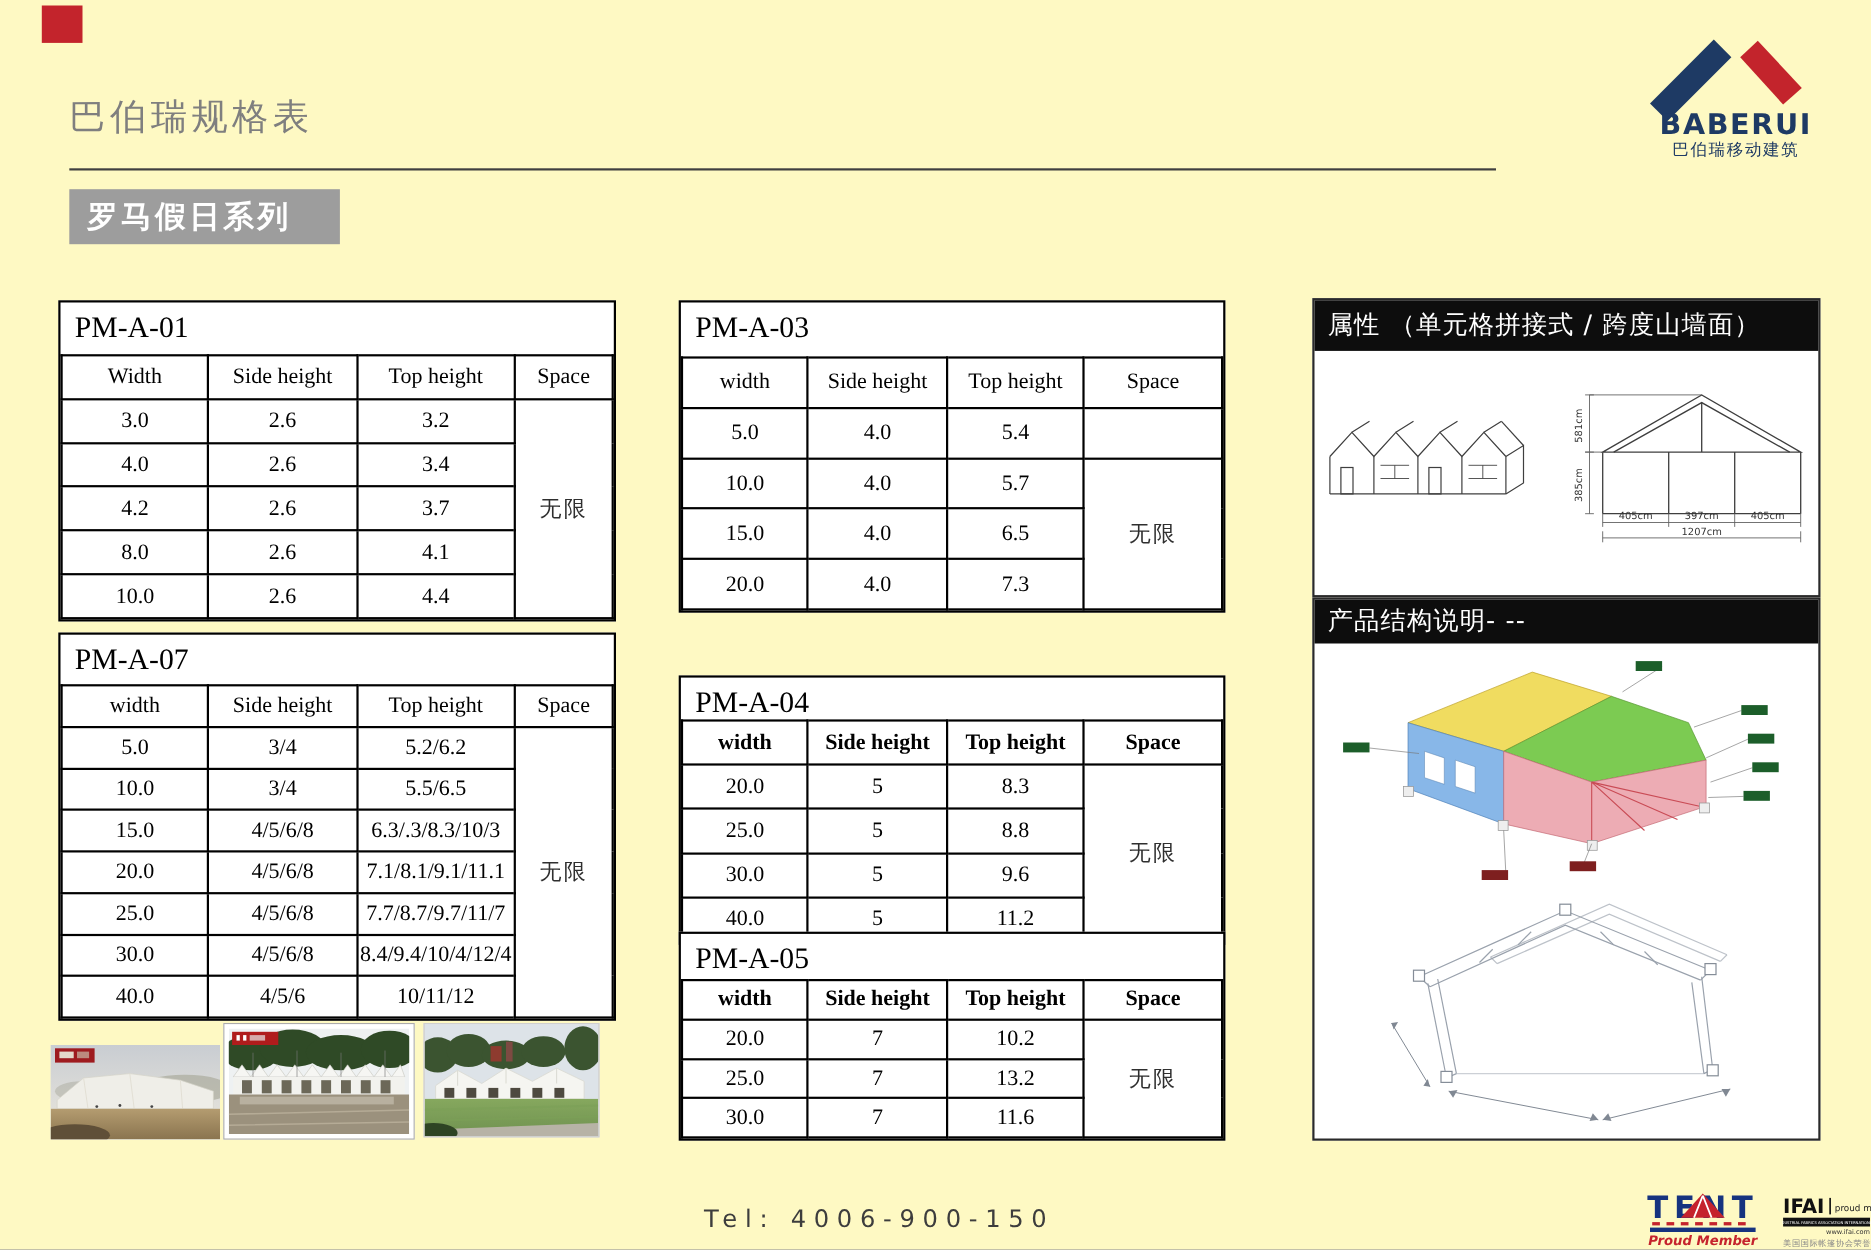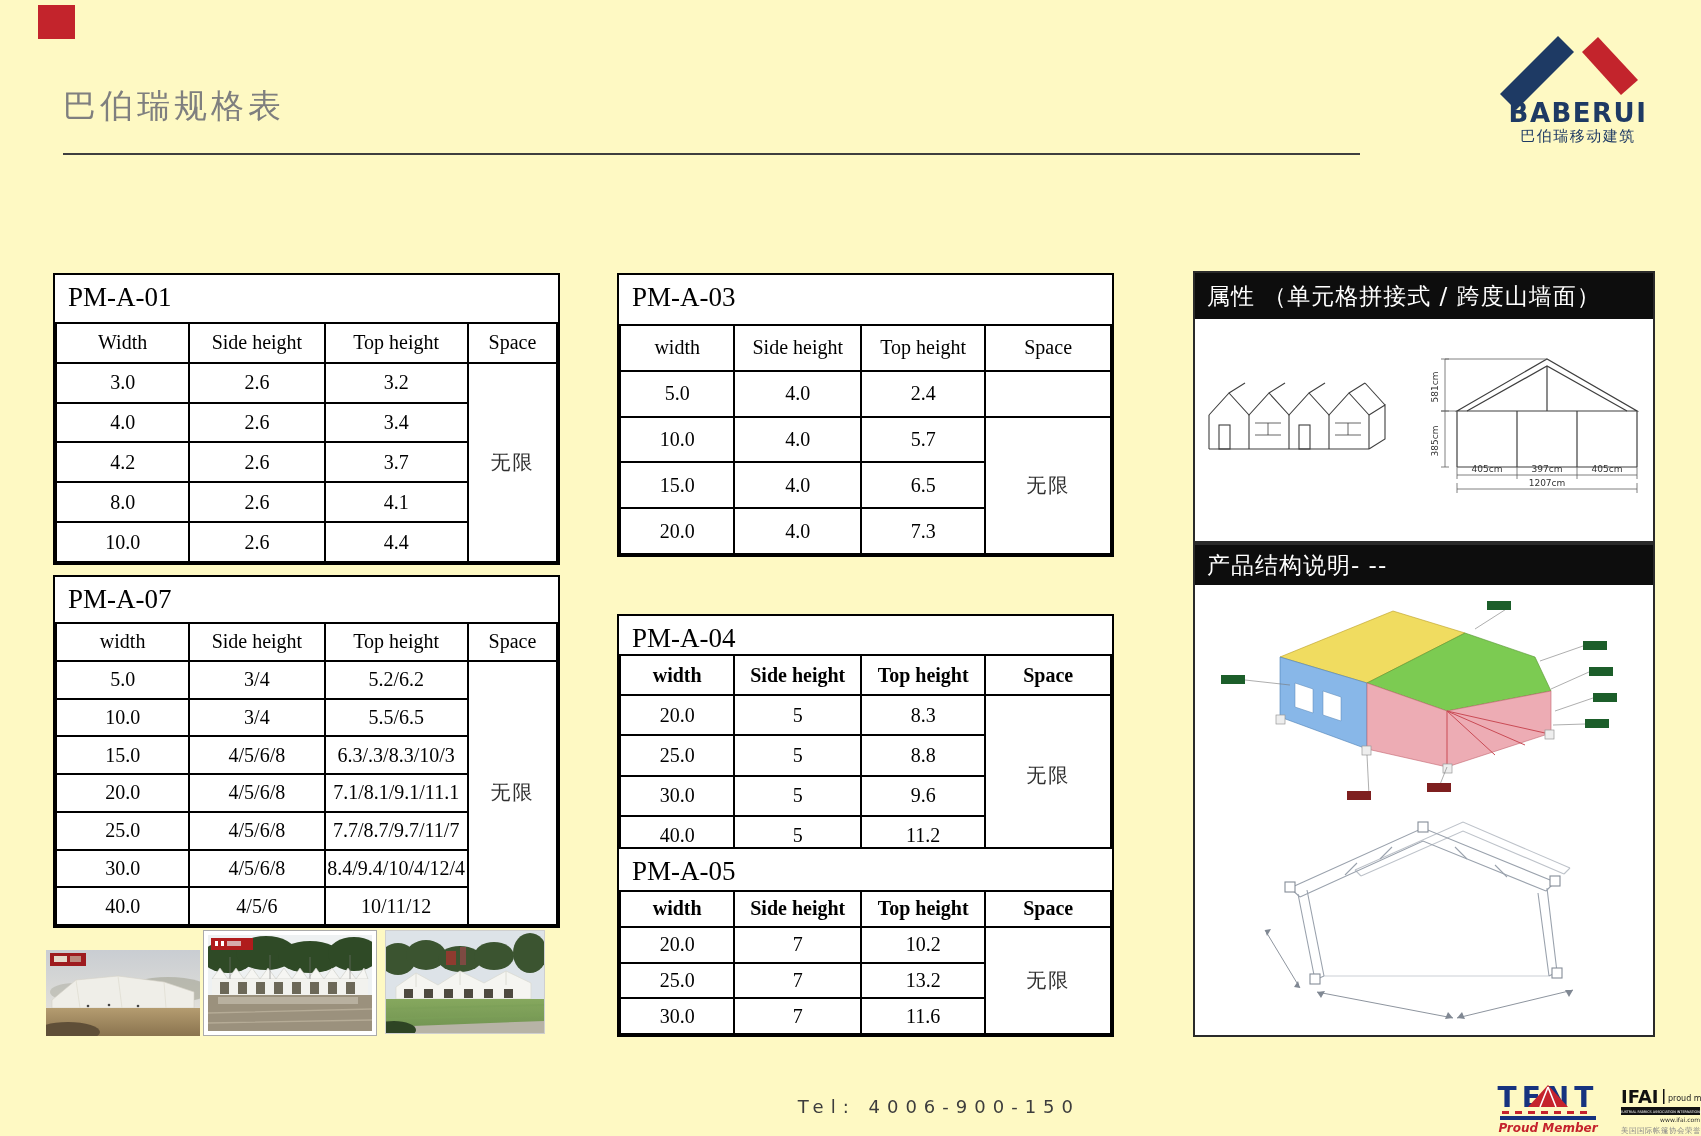--- a/index.html
+++ b/index.html
@@ -52,34 +52,35 @@
 .panel{position:absolute;left:1193px;width:462px;border:2px solid #2a2a2a;background:#fff}
 #panel-attr{top:271px;height:272px}
 #panel-struct{top:543px;height:494px}
 .panel-header{background:#0d0d0d;color:#fff;font-family:"DejaVu Sans",sans-serif;font-weight:normal;
   font-size:23px;height:46px;line-height:46px;padding-left:12px;letter-spacing:1px;overflow:hidden;white-space:nowrap}
 #panel-struct .panel-header{height:40px;line-height:40px}
 .panel-body{position:relative;width:100%;height:calc(100% - 46px);overflow:hidden}
 #panel-struct .panel-body{height:calc(100% - 40px)}
 
 
-#footer-tel{position:absolute;left:640px;top:1096px;width:440px;text-align:right;
-  font-family:"DejaVu Sans",sans-serif;font-size:18px;color:#3d3d3d;letter-spacing:7px}
+#footer-tel{position:absolute;left:640px;top:1096px;width:440px;text-align:left;
+  font-family:"DejaVu Sans",sans-serif;font-size:22px;color:#3d3d3d;letter-spacing:7px}
 #tent-logo{position:absolute;left:1484px;top:1083px;width:128px;height:52px}
 #ifai-logo{position:absolute;left:1620px;top:1086px;width:81px;height:50px}
 svg text{font-family:"DejaVu Sans",sans-serif}
 </style>
 </head>
 <body>
 
 <div id="page" data-name="spec-sheet-page">
 
   <div id="red-square" data-name="red-accent-square"></div>
   <div id="page-title" data-name="page-title">巴伯瑞规格表</div>
   <div id="title-rule" data-name="title-divider"></div>
+  <div id="series-badge" data-name="series-badge">罗马假日系列</div>
 
   <div id="brand-logo" data-name="baberui-logo">
     <svg width="172" height="136" viewBox="0 0 172 136" data-name="roof-icon">
       <polygon points="8,86 66,28 82,44 24,102" fill="#1e3a64"></polygon>
       <polygon points="90,44 106,29 146,72 129,87" fill="#c3242c"></polygon>
       <text x="86" y="114" text-anchor="middle" font-size="26" font-weight="bold" fill="#1e3a64" letter-spacing="1.5" data-name="brand-name">BABERUI</text>
       <text x="86" y="133" text-anchor="middle" font-size="15" fill="#1e3a64" letter-spacing="1.5" data-name="brand-name-cn">巴伯瑞移动建筑</text>
     </svg>
   </div>
 
@@ -178,21 +179,21 @@
           <tbody>
             <tr>
               <th data-name="column-header">width</th>
               <th data-name="column-header">Side height</th>
               <th data-name="column-header">Top height</th>
               <th data-name="column-header">Space</th>
             </tr>
             <tr data-name="table-row">
               <td data-name="spec-cell">5.0</td>
               <td data-name="spec-cell">4.0</td>
-              <td data-name="spec-cell">2.4</td>
+              <td data-name="spec-cell">5.4</td>
               <td data-name="space-cell-empty"></td>
             </tr>
             <tr data-name="table-row">
               <td data-name="spec-cell">10.0</td>
               <td data-name="spec-cell">4.0</td>
               <td data-name="spec-cell">5.7</td>
               <td rowspan="3" class="space-cell" data-name="space-cell">无限</td>
             </tr>
             <tr data-name="table-row">
               <td data-name="spec-cell">15.0</td>

